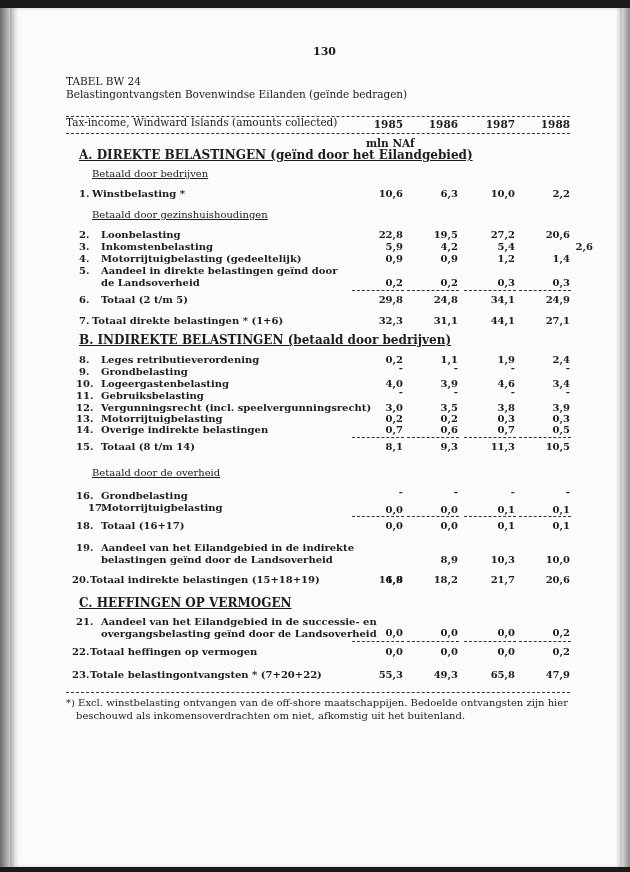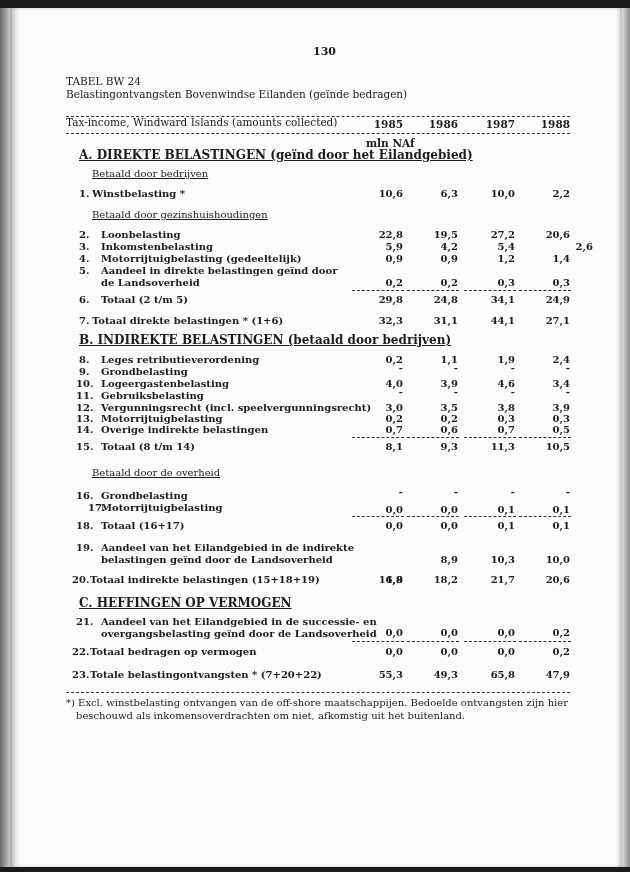--- a/index.html
+++ b/index.html
@@ -227,21 +227,21 @@
 <div class="abs num" style="left:408px;top:627px;">0,0</div>
 <div class="abs num" style="left:465px;top:627px;">0,0</div>
 <div class="abs num" style="left:520px;top:627px;">0,2</div>
 
 <div class="sumline" style="left:352px;top:641px;"></div>
 <div class="sumline" style="left:407px;top:641px;"></div>
 <div class="sumline" style="left:464px;top:641px;"></div>
 <div class="sumline" style="left:519px;top:641px;"></div>
 
 <div class="abs lbl" style="left:72px;top:646px;">22.</div>
-<div class="abs lbl" style="left:90px;top:646px;">Totaal bedragen op vermogen</div>
+<div class="abs lbl" style="left:90px;top:646px;">Totaal heffingen op vermogen</div>
 <div class="abs num" style="left:353px;top:646px;">0,0</div>
 <div class="abs num" style="left:408px;top:646px;">0,0</div>
 <div class="abs num" style="left:465px;top:646px;">0,0</div>
 <div class="abs num" style="left:520px;top:646px;">0,2</div>
 
 <div class="abs lbl" style="left:72px;top:669px;">23.</div>
 <div class="abs lbl" style="left:90px;top:669px;">Totale belastingontvangsten * (7+20+22)</div>
 <div class="abs num" style="left:353px;top:669px;">55,3</div>
 <div class="abs num" style="left:408px;top:669px;">49,3</div>
 <div class="abs num" style="left:465px;top:669px;">65,8</div>

